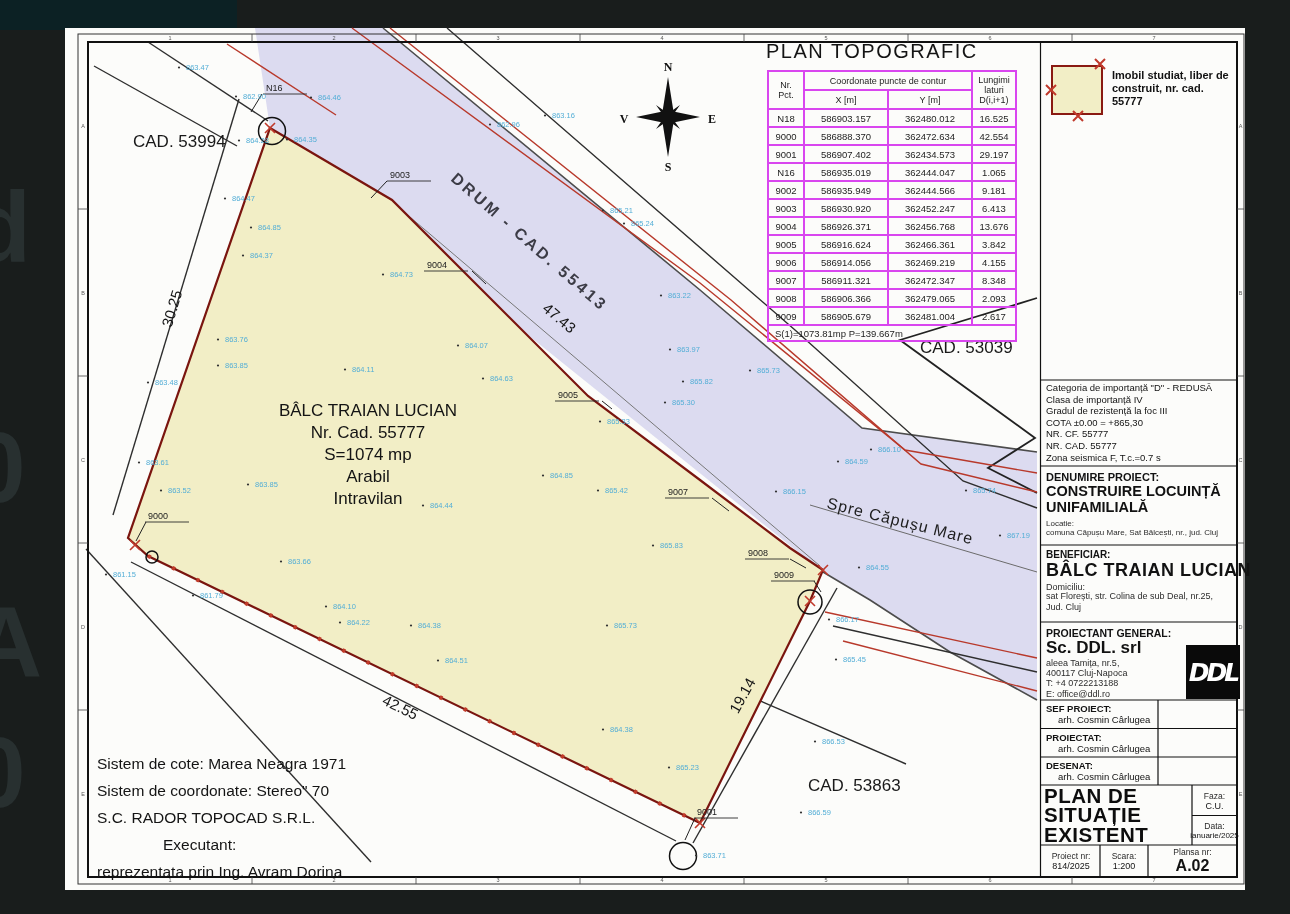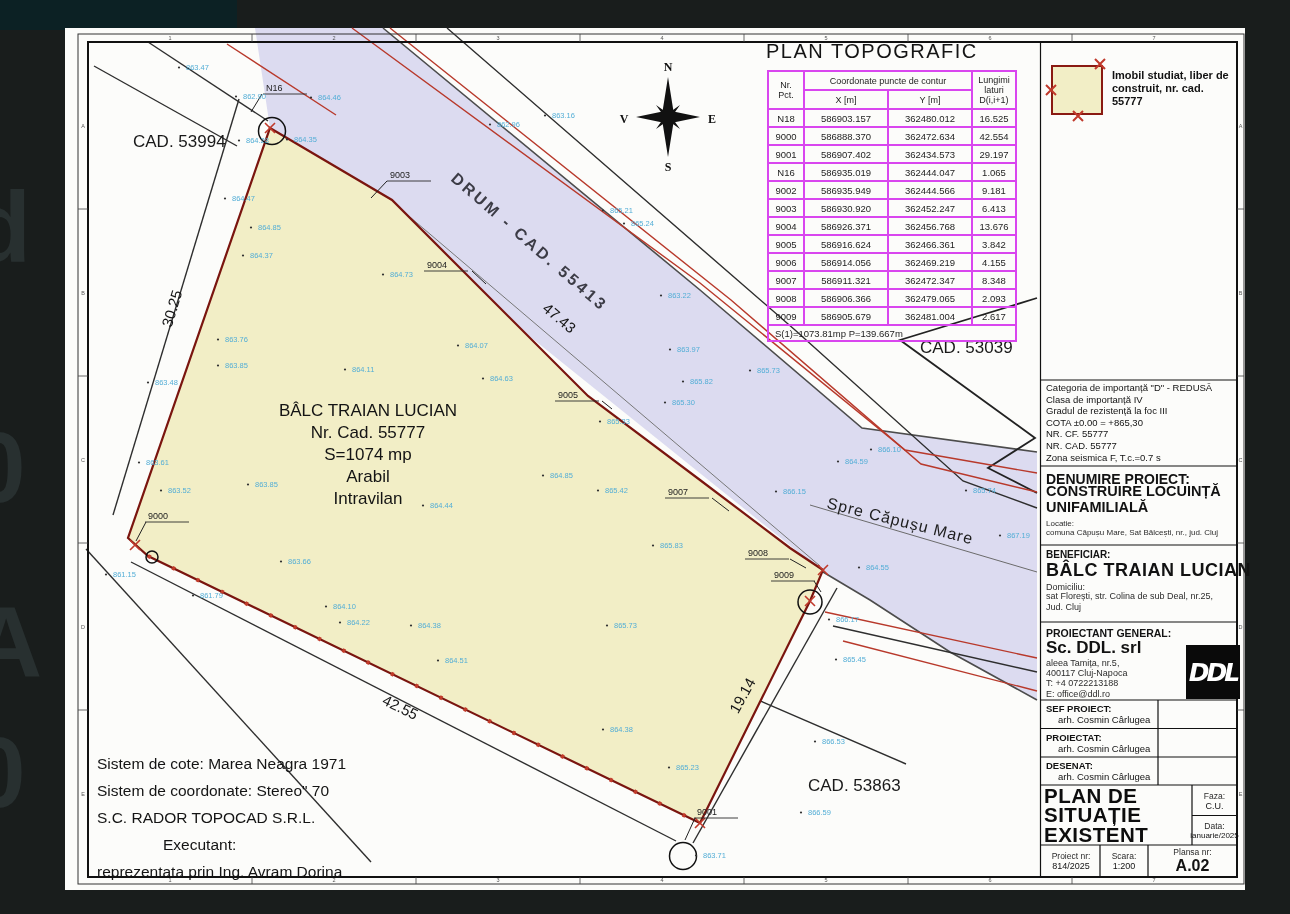--- a/index.html
+++ b/index.html
@@ -21,21 +21,21 @@
   .ctable{border:2px solid #111;}
   .ctable thead{border-bottom:2px solid #111;}
   .ctable tfoot td{text-align:left;padding-left:6px;border-top:1.5px solid #111;height:14px;}
   .notes{left:97px;top:750px;font-size:15.5px;line-height:27px;color:#141414;}
   .notes div:nth-child(4){margin-left:66px;}
 
   
   .tb{color:#121212;}
   .tb-legend{left:1112px;top:69px;width:124px;font-size:11px;font-weight:bold;line-height:13px;}
   .tb-info{left:1046px;top:382px;width:188px;font-size:9.5px;line-height:11.6px;}
-  .tb-den-label{left:1046px;top:471px;font-size:14px;font-weight:bold;}
+  .tb-den-label{left:1046px;top:471px;font-size:11px;font-weight:bold;}
   .tb-den-title{left:1046px;top:483px;font-size:14.5px;font-weight:bold;line-height:16px;width:190px;}
   .tb-den-locl{left:1046px;top:519px;font-size:8px;color:#2c2c2c;}
   .tb-den-loc{left:1046px;top:528px;font-size:8px;width:188px;color:#2c2c2c;}
   .tb-ben-label{left:1046px;top:549px;font-size:10px;font-weight:bold;}
   .tb-ben-name{left:1046px;top:560px;font-size:18px;font-weight:bold;letter-spacing:0.5px;}
   .tb-ben-doml{left:1046px;top:582px;font-size:9px;color:#2c2c2c;}
   .tb-ben-dom{left:1046px;top:591px;font-size:9px;width:182px;line-height:10.5px;color:#2c2c2c;}
   .tb-pro-label{left:1046px;top:627px;font-size:10.5px;font-weight:bold;}
   .tb-pro-name{left:1046px;top:638px;font-size:17px;font-weight:bold;}
   .tb-pro-lines{left:1046px;top:658px;font-size:9px;line-height:10.2px;color:#2c2c2c;}

